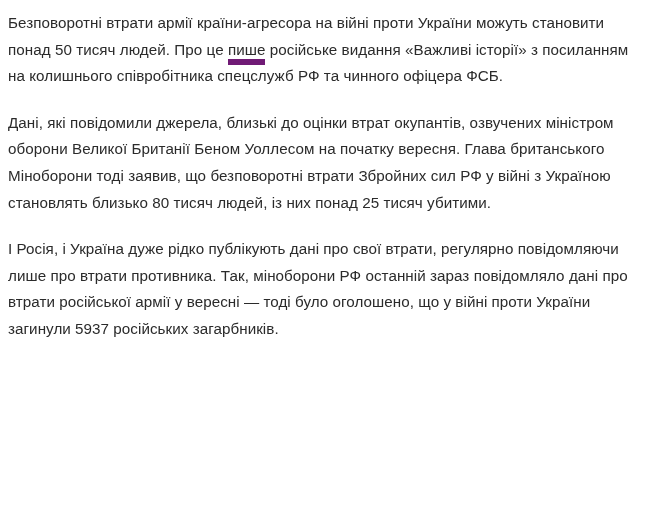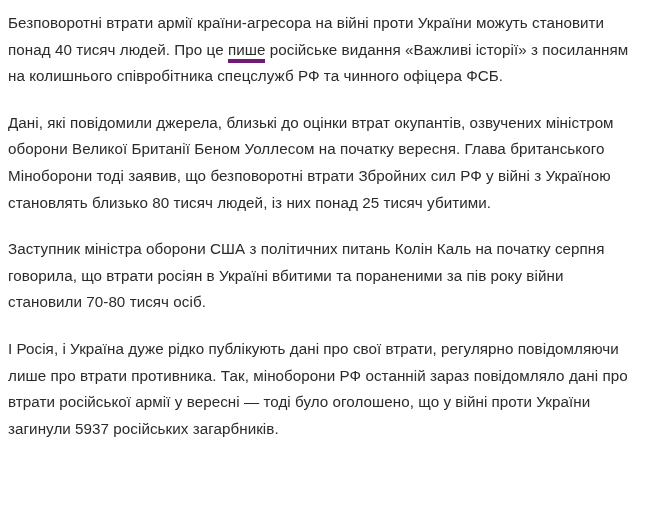--- a/index.html
+++ b/index.html
@@ -25,33 +25,30 @@
     margin: 0 0 20px 0;
     text-align: left;
     letter-spacing: 0.05px;
   }
   .para:last-child {
     margin-bottom: 0;
   }
   .link {
     color: #2b2b2b;
     text-decoration: none;
-    border-bottom: 4px solid #701a75;
+    border-bottom: 6px solid #701a75;
     padding-bottom: 1px;
   }
 </style>
 </head>
 <body>
 
 <div class="article">
   <p class="para">
-    <span>Безповоротні втрати армії країни-агресора на війні проти України можуть становити понад 40 тисяч людей. Про це </span><a class="link" href="#">пише</a><span> російське видання «Важливі історії» з посиланням на колишнього співробітника спецслужб РФ та чинного офіцера ФСБ.</span>
+    <span>Безповоротні втрати армії країни-агресора на війні проти України можуть становити понад 50 тисяч людей. Про це </span><a class="link" href="#">пише</a><span> російське видання «Важливі історії» з посиланням на колишнього співробітника спецслужб РФ та чинного офіцера ФСБ.</span>
   </p>
   <p class="para">
     <span>Дані, які повідомили джерела, близькі до оцінки втрат окупантів, озвучених міністром оборони Великої Британії Беном Уоллесом на початку вересня. Глава британського Міноборони тоді заявив, що безповоротні втрати Збройних сил РФ у війні з Україною становлять близько 80 тисяч людей, із них понад 25 тисяч убитими.</span>
-  </p>
-  <p class="para">
-    <span>Заступник міністра оборони США з політичних питань Колін Каль на початку серпня говорила, що втрати росіян в Україні вбитими та пораненими за пів року війни становили 70-80 тисяч осіб.</span>
   </p>
   <p class="para">
     <span>І Росія, і Україна дуже рідко публікують дані про свої втрати, регулярно повідомляючи лише про втрати противника. Так, міноборони РФ останній зараз повідомляло дані про втрати російської армії у вересні — тоді було оголошено, що у війні проти України загинули 5937 російських загарбників.</span>
   </p>
 </div>
 
 </body></html>

